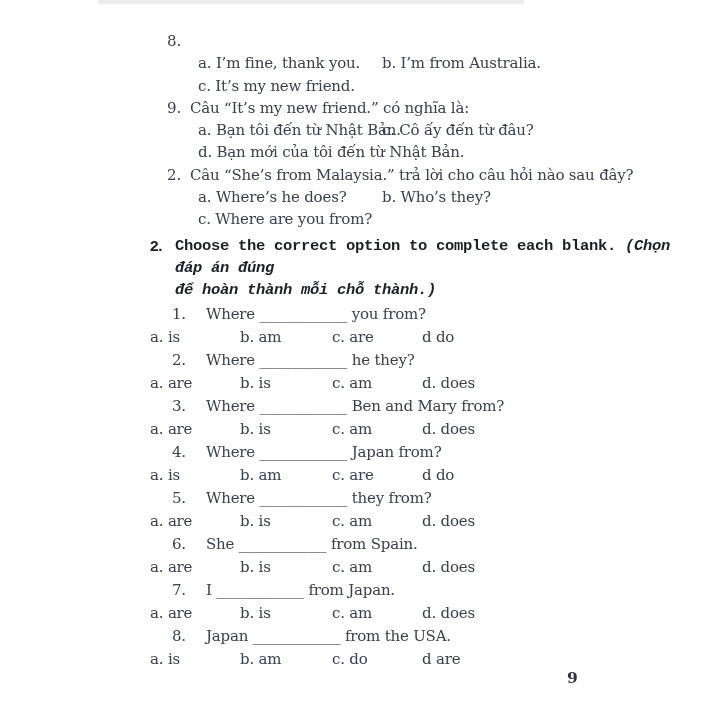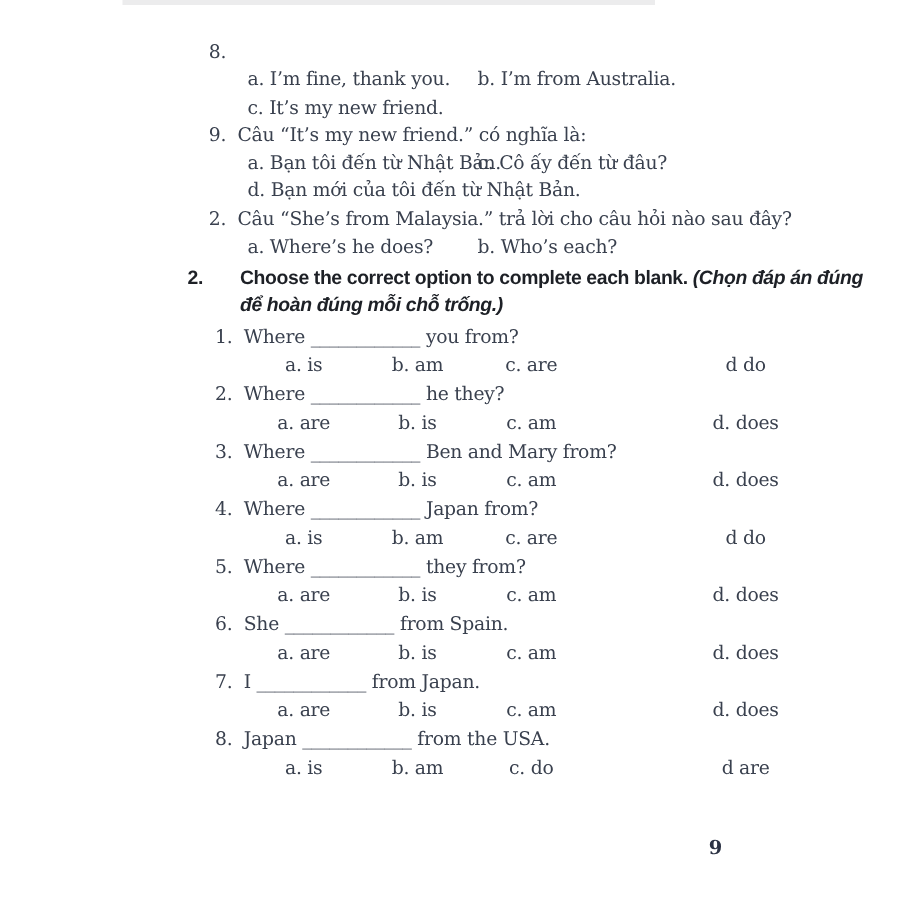--- a/index.html
+++ b/index.html
@@ -68,50 +68,49 @@
     font-weight: bold;
     font-size: 15.5px;
     line-height: 22px;
     letter-spacing: -0.3px;
     color: #1d2026;
   }
   .hnum {
     flex: 0 0 16px;
   }
   .htext {
-    margin-left: 26px;
+    margin-left: 9px;
     width: 515px;
+    font-family: Liberation Mono, monospace;
   }
   .hvi {
     font-style: italic;
   }
 
   
   .items {
     margin-top: 2px;
     font-size: 15px;
     line-height: 23px;
     letter-spacing: -0.2px;
   }
   .iline {
     display: flex;
     margin-left: 22px;
   }
   .inum {
     flex: 0 0 14px;
   }
   .itext {
-    margin-left: 9px;
+    margin-left: 20px;
     white-space: nowrap;
   }
   .opts4 {
     display: grid;
     grid-template-columns: 90px 92px 90px auto;
-    margin-left: 48px;
-    text-align: center;
   }
   .opts4 .opt {
     white-space: nowrap;
   }
 
   
   .page-number {
     position: absolute;
     left: 567px;
     top: 668px;
@@ -152,34 +151,35 @@
       </div>
     </div>
 
     <div class="q">
       <div class="qline">
         <span class="qnum">2.</span>
         <span class="qtext">Câu “She’s from Malaysia.” trả lời cho câu hỏi nào sau đây?</span>
       </div>
       <div class="opts2">
         <span class="opt">a. Where’s he does?</span>
-        <span class="opt">b. Who’s each?</span>
+        <span class="opt">b. Who’s they?</span>
+        <span class="opt">c. Where are you from?</span>
       </div>
     </div>
 
   </div>
 
   <div class="part2">
 
     <div class="heading">
       <span class="hnum">2.</span>
       <span class="htext">
         <span>Choose the correct option to complete each blank. </span>
         <span class="hvi">(Chọn đáp án đúng</span><br>
-        <span class="hvi">để hoàn đúng mỗi chỗ trống.)</span>
+        <span class="hvi">để hoàn thành mỗi chỗ thành.)</span>
       </span>
     </div>
 
     <div class="items">
 
       <div class="item">
         <div class="iline">
           <span class="inum">1.</span>
           <span class="itext">Where ____________ you from?</span>
         </div>

